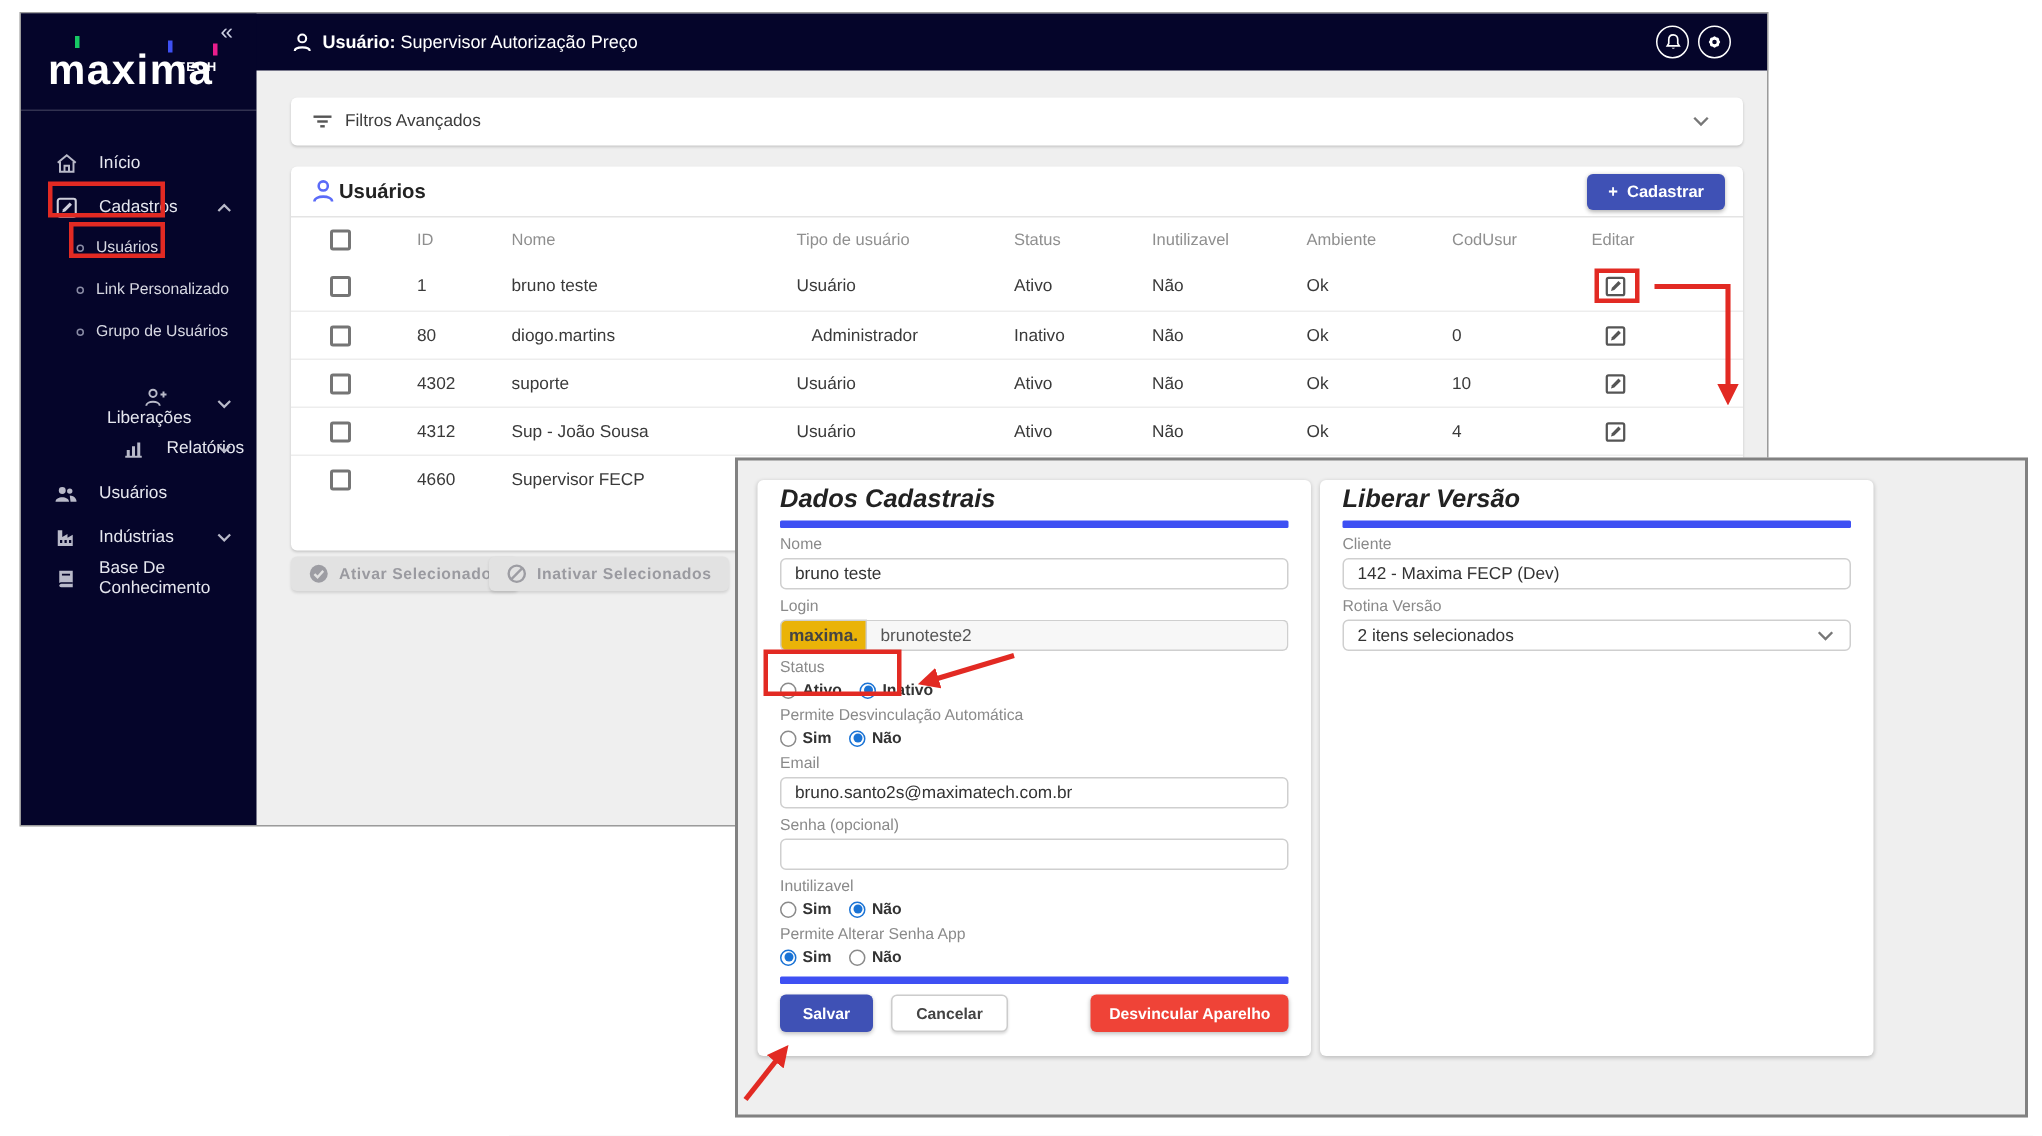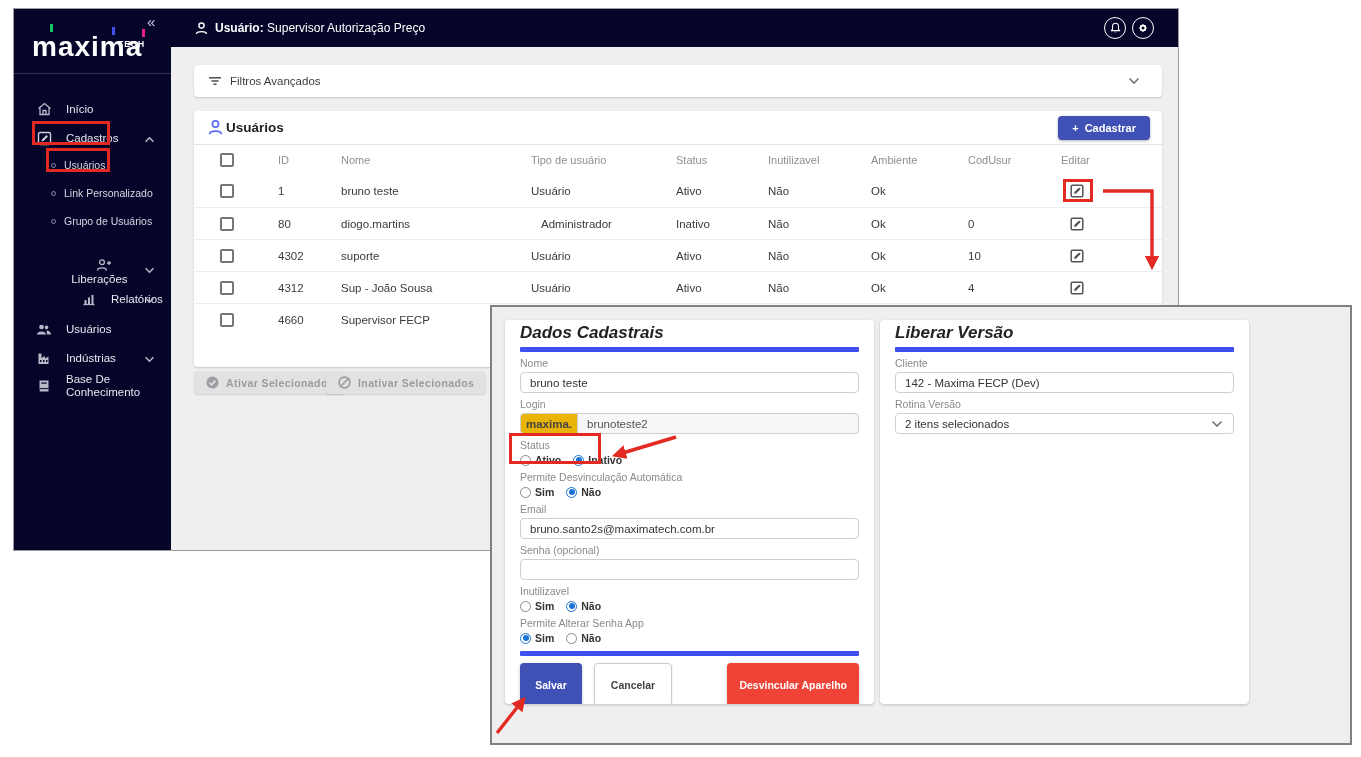--- a/index.html
+++ b/index.html
@@ -72,21 +72,21 @@
   .f-input { height:21px; border:1px solid #cfcfcf; border-radius:4px; background:#fff; font-size:11.5px; color:#333; display:flex; align-items:center; padding:0 9px; position:relative; }
   .login-group { display:flex; height:21px; }
   .login-prefix { width:58px; background:#eab308; border:1px solid #cfcfcf; border-radius:4px 0 0 4px; font-size:11.5px; font-weight:bold; color:#444; display:flex; align-items:center; justify-content:center; }
   .login-value { flex:1; border:1px solid #cfcfcf; border-left:none; border-radius:0 4px 4px 0; background:#f7f7f7; font-size:11.5px; color:#555; display:flex; align-items:center; padding:0 9px; }
   .radio-row { display:flex; align-items:center; gap:4px; height:12px; margin-top:2px; }
   .radio { width:11px; height:11px; border:1.4px solid #8a8a8a; border-radius:50%; position:relative; flex:none; cursor:pointer; }
   .radio.sel { border-color:#1a73d5; }
   .radio.sel::after { content:""; position:absolute; left:1.5px; top:1.5px; width:6px; height:6px; border-radius:50%; background:#1a73d5; }
   .radio-lbl { font-size:10.5px; font-weight:bold; color:#333; margin-right:8px; }
   .btn-row { display:flex; align-items:center; margin-top:7px; }
-  .btn { height:43px; border-radius:4px; font-size:10.5px; font-weight:bold; display:flex; align-items:center; justify-content:center; cursor:pointer; box-shadow:0 1px 3px rgba(0,0,0,0.25); border:none; }
+  .btn { height:25px; border-radius:4px; font-size:10.5px; font-weight:bold; display:flex; align-items:center; justify-content:center; cursor:pointer; box-shadow:0 1px 3px rgba(0,0,0,0.25); border:none; }
   #btn-salvar { width:62px; background:#3f51b5; color:#fff; }
   #btn-cancelar { width:78px; background:#fff; color:#444; border:1px solid #ccc; margin-left:12px; box-shadow:0 1px 2px rgba(0,0,0,0.15); }
   #btn-desvincular { margin-left:auto; padding:0 12px; background:#ef4337; color:#fff; }
   .select-chev { position:absolute; right:10px; top:6px; }
 
   
   .ann-box { position:absolute; border:3px solid #e22a23; z-index:40; pointer-events:none; }
   #ann-arrows { position:absolute; left:0; top:0; width:1361px; height:757px; z-index:41; pointer-events:none; }
 </style>
 </head>

